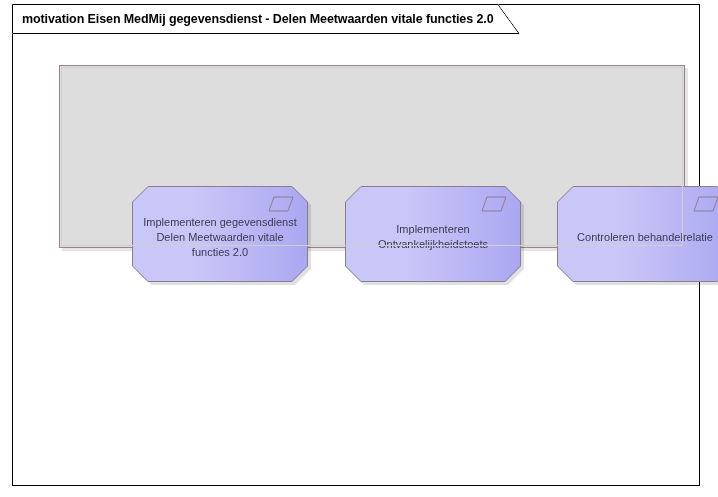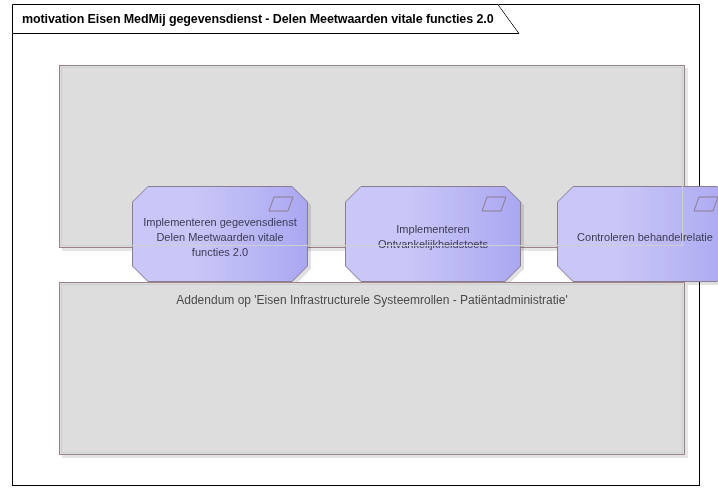--- a/index.html
+++ b/index.html
@@ -199,24 +199,20 @@
       <svg class="req-outline" viewBox="0 0 176 96">
         <polygon points="16,0.5 160,0.5 175.5,16 175.5,80 160,95.5 16,95.5 0.5,80 0.5,16" fill="none" stroke="#8c7d8e" stroke-width="1"></polygon>
       </svg>
       <svg class="req-icon" viewBox="0 0 26 16">
         <polygon points="6,1 25,1 20,15 1,15" fill="none" stroke="#8c7d8e" stroke-width="1"></polygon>
       </svg>
       <div class="req-label">Controleren behandelrelatie</div>
     </div>
   </div>
 
-  <div class="group-box" id="group-addendum">
-    <div class="group-label">Addendum op 'Eisen Infrastructurele Systeemrollen - Patiëntadministratie'</div>
-
-  </div>
 </div>
 
 <div id="diagram-title-tab">
   <div class="tab-fill"></div>
   <svg class="tab-outline" viewBox="0 0 508 30">
     <polyline points="0.5,0.5 486,0.5 507,29.5" fill="none" stroke="#000000" stroke-width="1"></polyline>
     <line x1="0.5" y1="29.5" x2="507" y2="29.5" stroke="#000000" stroke-width="1"></line>
     <line x1="0.5" y1="0.5" x2="0.5" y2="29.5" stroke="#000000" stroke-width="1"></line>
   </svg>
   <div id="diagram-title-label">motivation Eisen MedMij gegevensdienst - Delen Meetwaarden vitale functies 2.0</div>

